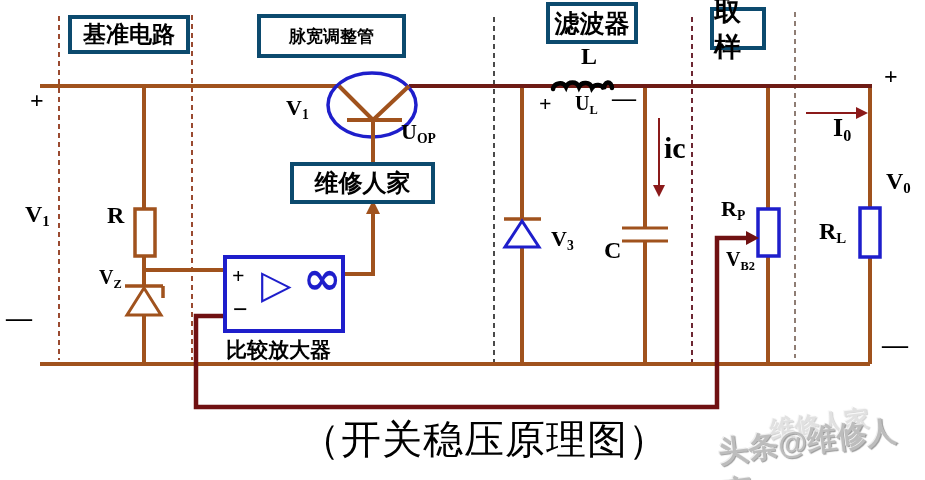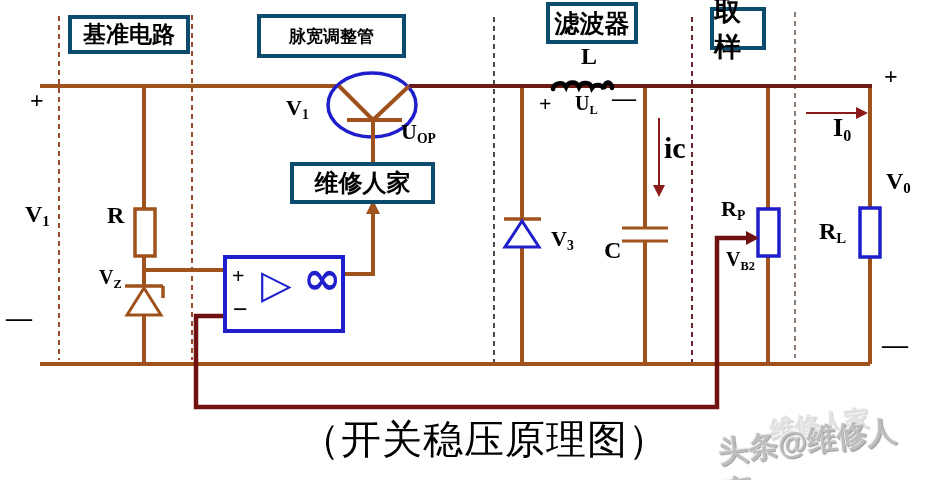--- a/index.html
+++ b/index.html
@@ -101,20 +101,21 @@
   <div class="cn-box" style="left:290px;top:162px;width:145px;height:42px;font-size:24px;">
       <span>维修人家</span>
     </div>
 
   <div class="opamp">
     <span class="plus">+</span>
     <span class="minus">−</span>
     <span class="tri">▷</span>
     <span class="inf">∞</span>
   </div>
+  <div class="cn-text" style="left:226px;top:336px;font-size:21px;">比较放大器</div>
 
   <div class="lbl" style="left:30px;top:88px;font-size:24px;">+</div>
   <div class="lbl" style="left:25px;top:202px;font-size:24px;"><span>V</span><sub>1</sub></div>
   <div class="lbl" style="left:6px;top:305px;font-size:26px;">—</div>
   <div class="lbl" style="left:107px;top:203px;font-size:24px;"><span>R</span><sub></sub></div>
   <div class="lbl" style="left:99px;top:267px;font-size:20px;"><span>V</span><sub>Z</sub></div>
   <div class="lbl" style="left:286px;top:97px;font-size:22px;"><span>V</span><sub>1</sub></div>
   <div class="lbl" style="left:401px;top:121px;font-size:22px;"><span>U</span><sub>OP</sub></div>
   <div class="lbl" style="left:581px;top:44px;font-size:24px;"><span>L</span><sub></sub></div>
   <div class="lbl" style="left:539px;top:93px;font-size:22px;">+</div>

